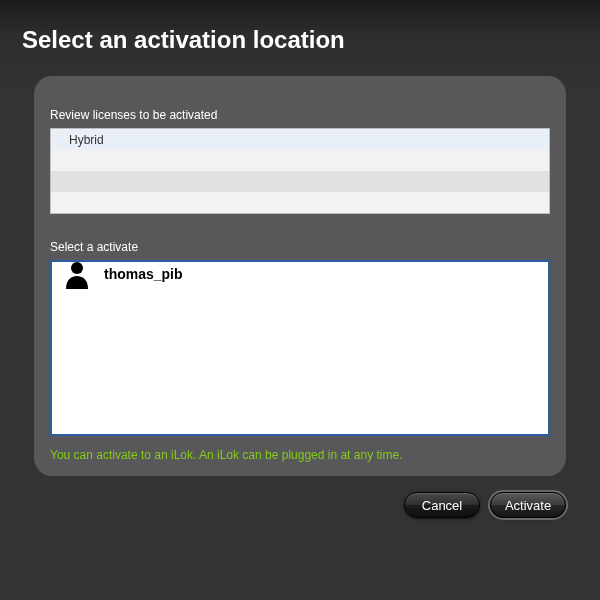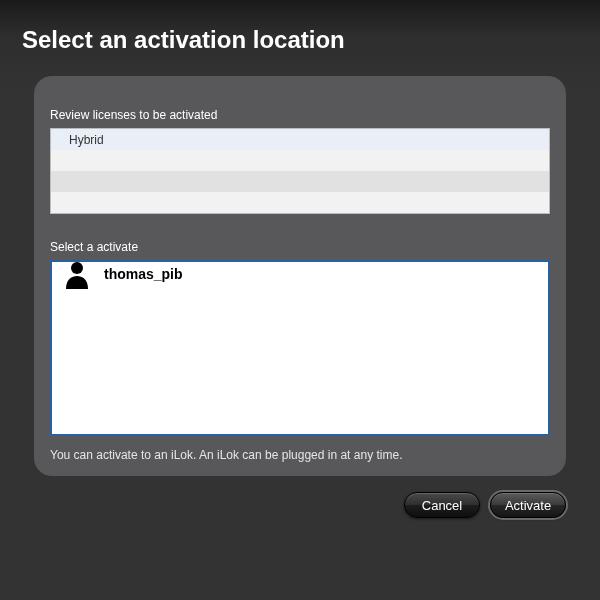--- a/index.html
+++ b/index.html
@@ -89,21 +89,21 @@
   .selbar {
     width: 6px;
     height: 100%;
     background: transparent;
   }
   .location-item.selected .selbar {
     background: #2a4d82;
     margin-right: -10px;
   }
   .hint {
-    color: #e5e5e5;
+    color: #84cc16;
     font-size: 12px;
     margin-top: 12px;
   }
   .button-row {
     display: flex;
     justify-content: flex-end;
     gap: 10px;
     padding: 16px 34px 0 34px;
   }
   .btn {

